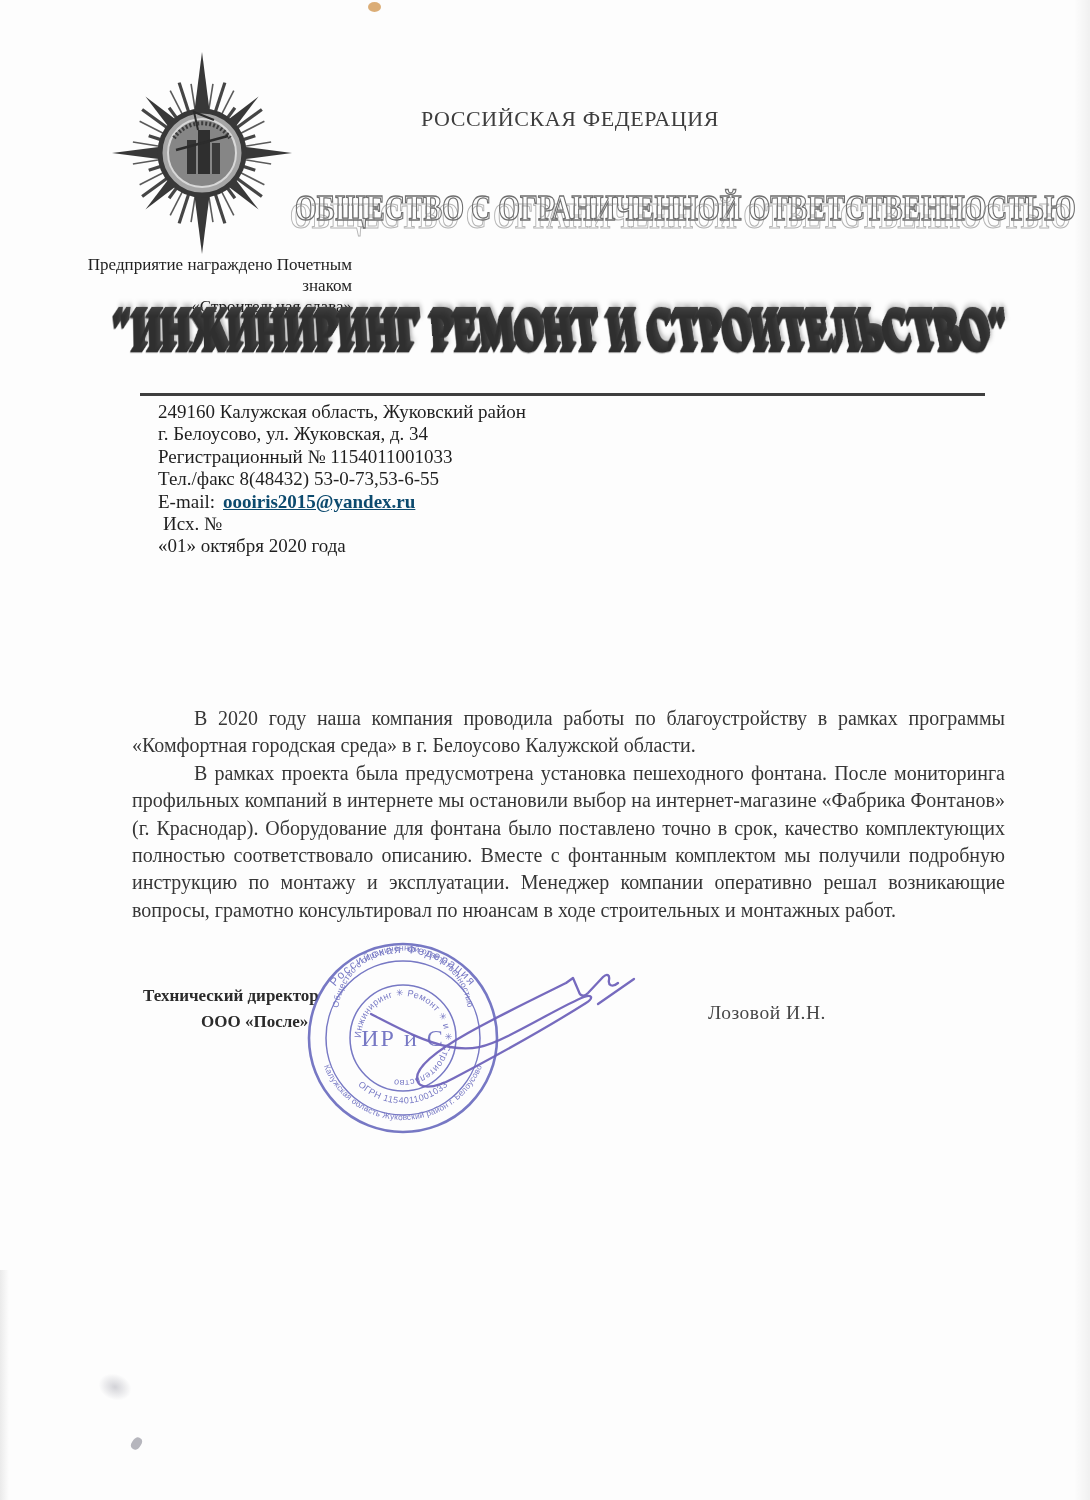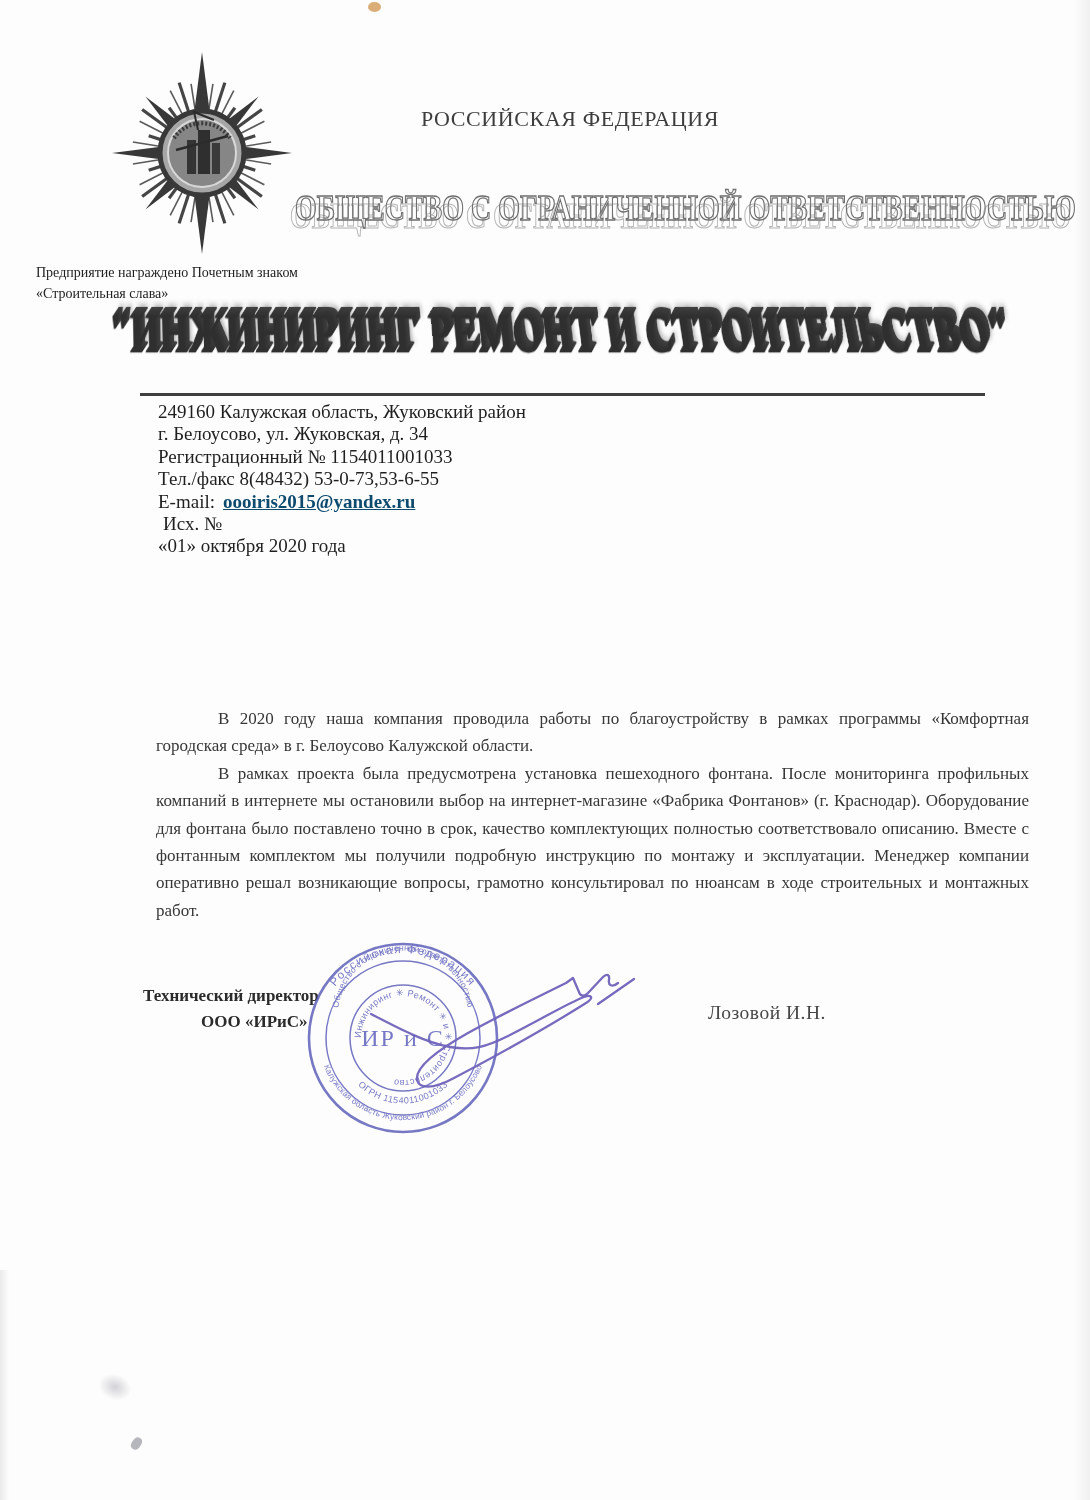--- a/index.html
+++ b/index.html
@@ -35,22 +35,22 @@
   .ooo-wrap{left:295px;top:189px;width:740px;height:70px;}
   .ooo-text{position:absolute;left:0;top:0;white-space:nowrap;
     font-size:35px;font-weight:bold;letter-spacing:0px;
     transform:scaleX(.80);transform-origin:left top;
     color:rgba(255,255,255,.05);
     -webkit-text-stroke:1.3px #6e6e6e;}
   .ooo-ghost{left:-5px;top:8px;
     -webkit-text-stroke:1.1px #b4b4b4;color:rgba(255,255,255,0);}
 
   
-  .award{left:36px;top:262px;width:316px;text-align:left;
-    font-size:14px;line-height:21px;color:#222;}
+  .award{left:36px;top:254px;width:316px;text-align:right;
+    font-size:17px;line-height:21px;color:#222;}
 
   
   .bigtitle{left:108px;top:300px;width:940px;height:95px;}
   .bigtitle-inner{
     display:inline-block;white-space:nowrap;
     font-size:58px;font-weight:bold;letter-spacing:1px;
     transform:perspective(700px) rotateX(10deg) scaleX(.64);
     transform-origin:left bottom;
     background:linear-gradient(to bottom,#5c5c5c 5%,#cfcfcf 55%,#efefef 70%,#7a7a7a 100%);
     -webkit-background-clip:text;background-clip:text;color:transparent;
@@ -61,21 +61,21 @@
       10px -10px 0 #414141, 12px -12px 6px rgba(0,0,0,.35);}
 
   .rule{left:140px;top:393px;width:845px;height:3px;background:#3f3f3f;}
 
   
   .contacts{left:158px;top:401px;width:520px;font-size:19px;line-height:22.4px;color:#1f1f1f;}
   .contacts a{color:#0c4a6e;text-decoration:underline;font-weight:bold;}
   .contacts .email-label{margin-right:8px;}
 
   
-  .body-text{left:156px;top:705px;width:873px;font-size:17px;line-height:27.4px;
+  .body-text{left:132px;top:705px;width:873px;font-size:20px;line-height:27.4px;
     color:#363636;text-align:justify;}
   .body-text p{margin:0;text-indent:62px;}
 
   
   .sign-title{left:143px;top:983px;font-size:17px;line-height:26px;
     font-weight:bold;color:#2b2b2b;}
   .sign-title .org{margin-left:58px;}
   .signer{left:708px;top:1002px;font-size:19.5px;color:#474747;letter-spacing:.5px;}
 
   .seal-layer{left:280px;top:928px;width:430px;height:235px;}
@@ -185,21 +185,21 @@
   <div>«01» октября 2020 года</div>
 </div>
 
 <div class="abs body-text">
   <p>В 2020 году наша компания проводила работы по благоустройству в рамках программы «Комфортная городская среда» в г. Белоусово Калужской области.</p>
   <p>В рамках проекта была предусмотрена установка пешеходного фонтана. После мониторинга профильных компаний в интернете мы остановили выбор на интернет-магазине «Фабрика Фонтанов» (г. Краснодар). Оборудование для фонтана было поставлено точно в срок, качество комплектующих полностью соответствовало описанию. Вместе с фонтанным комплектом мы получили подробную инструкцию по монтажу и эксплуатации. Менеджер компании оперативно решал возникающие вопросы, грамотно консультировал по нюансам в ходе строительных и монтажных работ.</p>
 </div>
 
 <div class="abs sign-title">
   <div>Технический директор</div>
-  <div class="org">ООО «ИРиС»</div>
+  <div class="org">ООО «После»</div>
 </div>
 <div class="abs signer">Лозовой И.Н.</div>
 
 <svg class="abs seal-layer" viewBox="280 928 430 235">
   <defs>
     <path id="outerTop" d="M318,1038 A85,85 0 0 1 488,1038"></path>
     <path id="outerBottom" d="M319,1048 A85,85 0 0 0 487,1048"></path>
     <path id="ring2Top" d="M339,1027 A65,65 0 1 1 467,1027"></path>
     <path id="ring2Bottom" d="M353,1080 A65,65 0 0 0 453,1080"></path>
     <path id="innerRing" d="M361,1038 A42,42 0 1 1 445,1038 A42,42 0 1 1 361,1038"></path>

